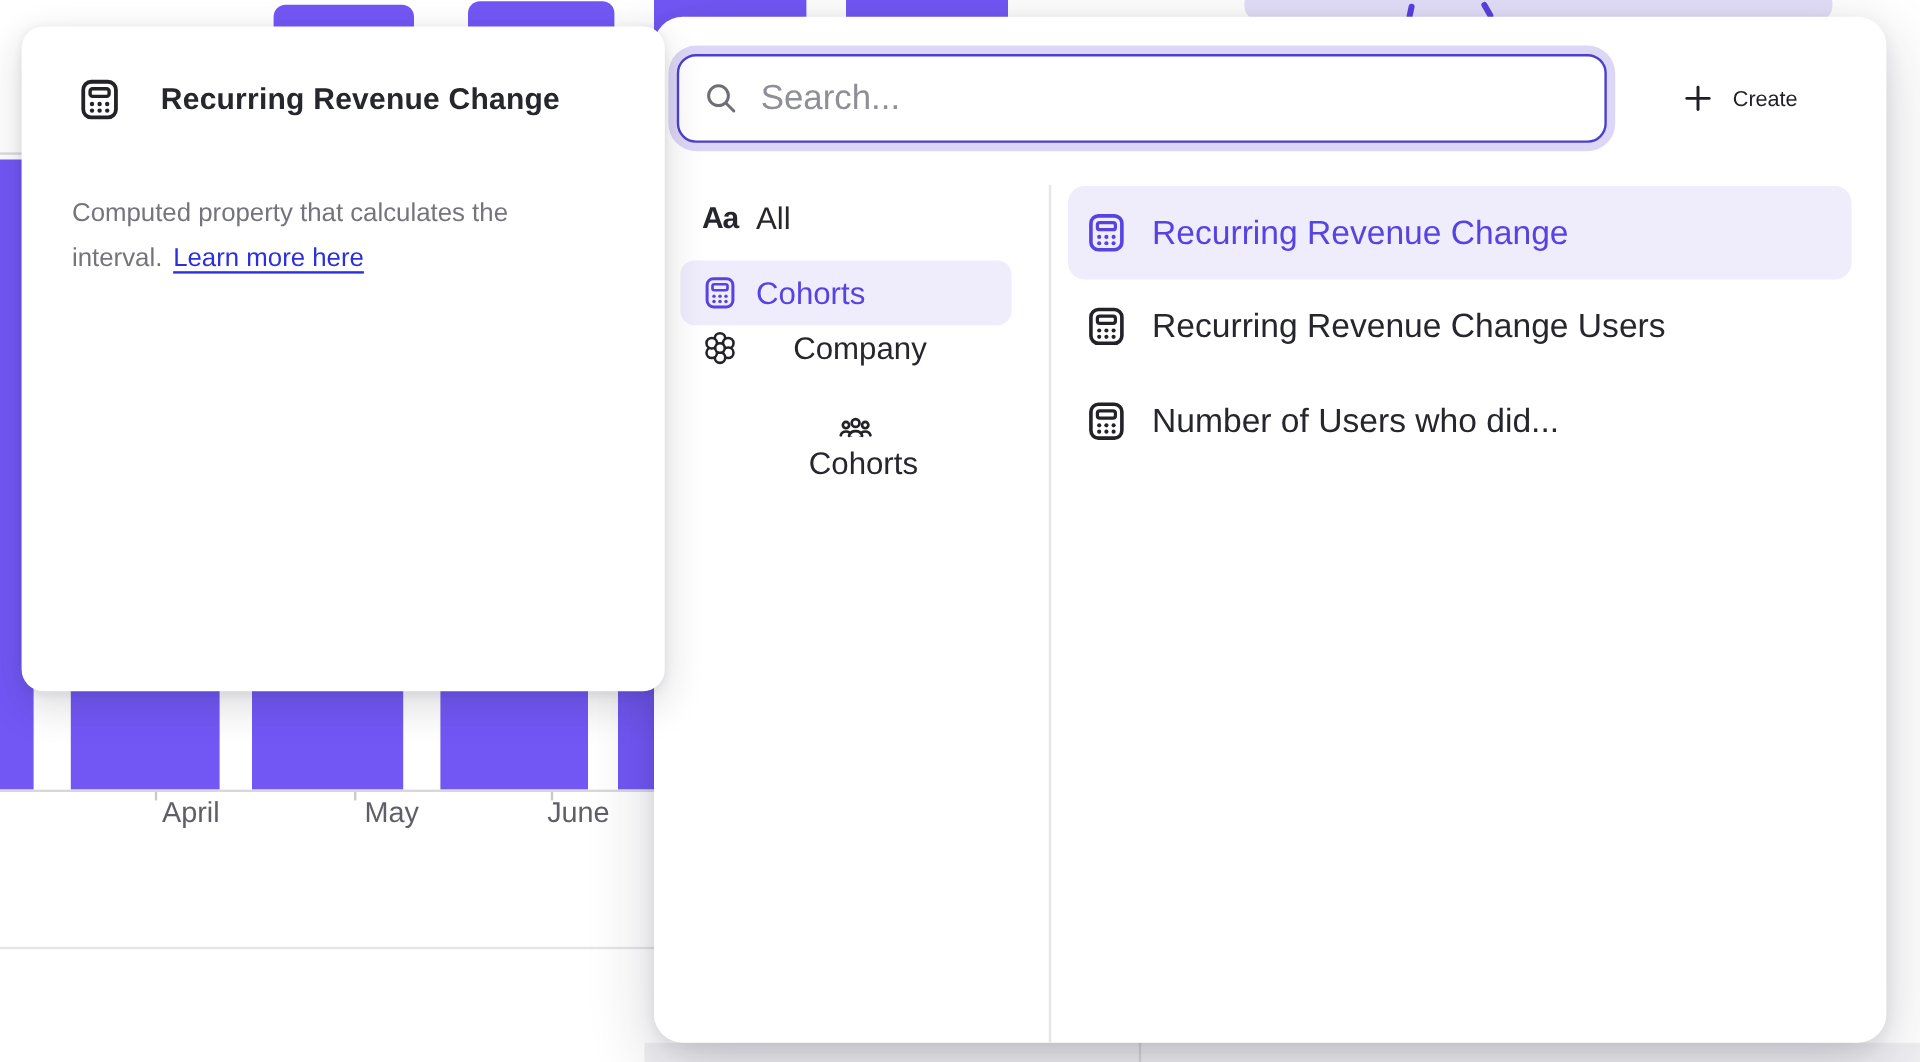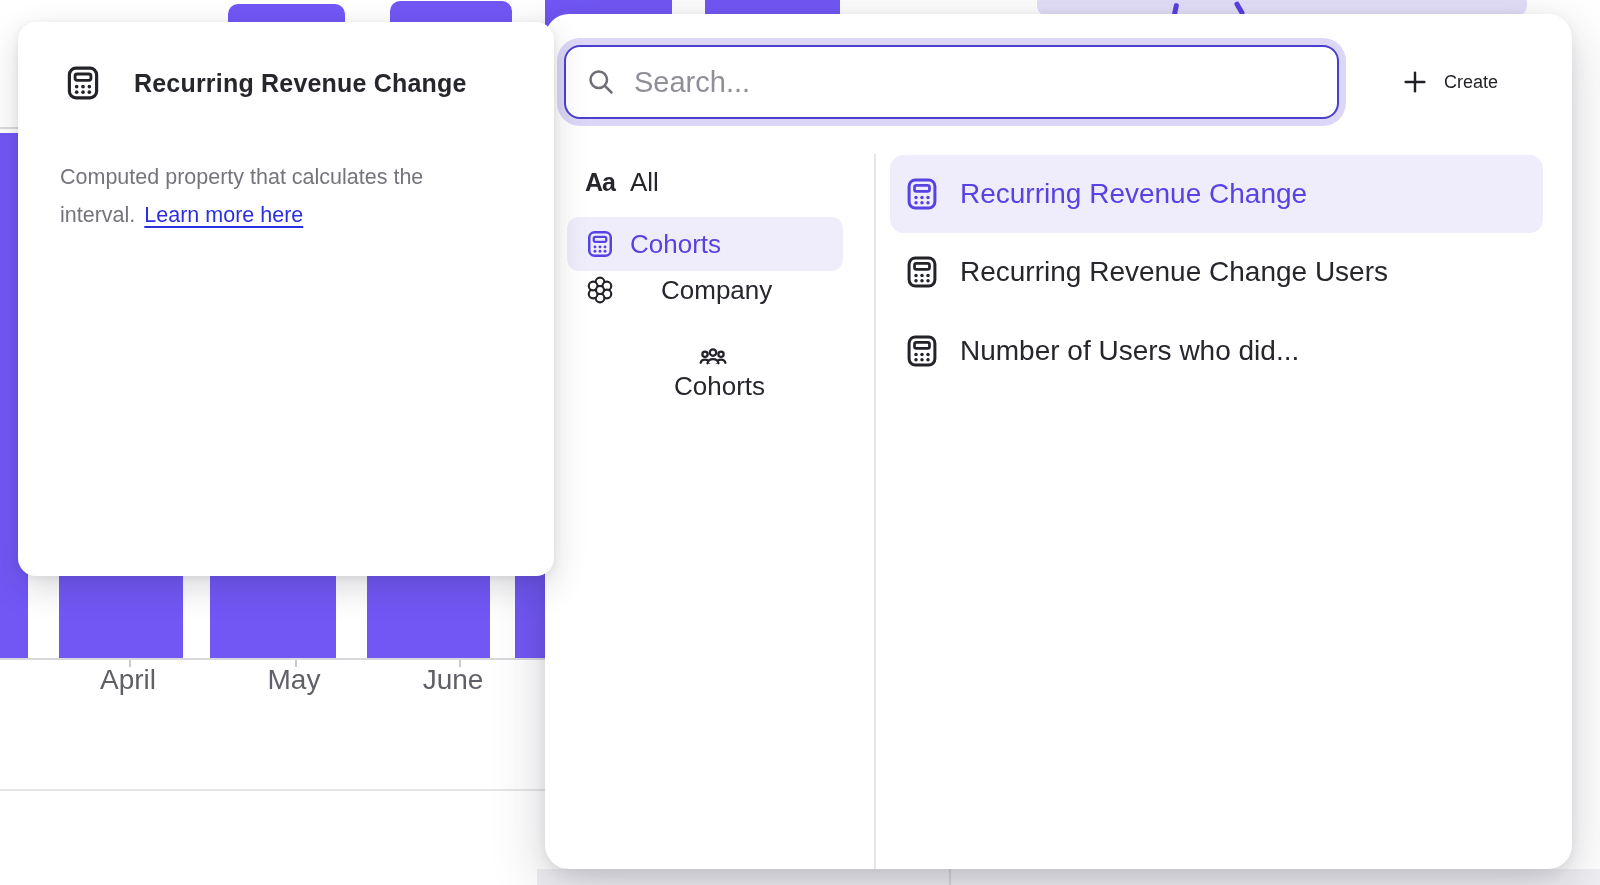--- a/index.html
+++ b/index.html
@@ -32,21 +32,21 @@
   .bar-top-4{left:705px;top:-12px;width:135px;height:500px;}
   .bar-partial-left{left:-60px;top:133px;width:88px;height:525px;}
   .bar-april{left:59px;top:400px;width:124px;height:258px;}
   .bar-may{left:210px;top:400px;width:126px;height:258px;}
   .bar-june{left:367px;top:400px;width:123px;height:258px;}
   .bar-right-clipped{left:515px;top:400px;width:127px;height:258px;}
   .gridline{position:absolute;left:0;top:127px;width:545px;height:2px;background:#DBDBDF;}
   .axis{position:absolute;left:0;top:658px;width:548px;height:2px;background:var(--line-axis);}
   .tick{position:absolute;top:660px;width:2px;height:7px;background:#C9C9CE;}
   .tick-april{left:129px;} .tick-may{left:295px;} .tick-june{left:459px;}
-  .month{position:absolute;top:664px;width:110px;text-align:center;font-size:28px;color:#5F5F67;}
+  .month{position:absolute;top:664px;width:110px;text-align:right;font-size:24px;color:#5F5F67;}
   .month-april{left:73px;} .month-may{left:239px;} .month-june{left:398px;}
   .h-divider{position:absolute;left:0;top:789px;width:548px;height:2px;background:var(--line-soft);}
   .chip{position:absolute;left:1037px;top:-9px;width:490px;height:26px;border-radius:12px;background:var(--chip);overflow:hidden;}
   .chip .frag{position:absolute;background:#5A3FE0;border-radius:3px;width:5px;}
   .chip .frag-1{left:136px;top:12px;height:13px;transform:rotate(12deg);}
   .chip .frag-2{left:200px;top:10px;height:15px;transform:rotate(-30deg);}
   .bottom-band{position:absolute;left:537px;top:869px;width:1063px;height:16px;background:var(--band);}
   .band-line{position:absolute;left:412px;top:0;width:2px;height:16px;background:#D7D7DB;}
   
   .tooltip-card{

